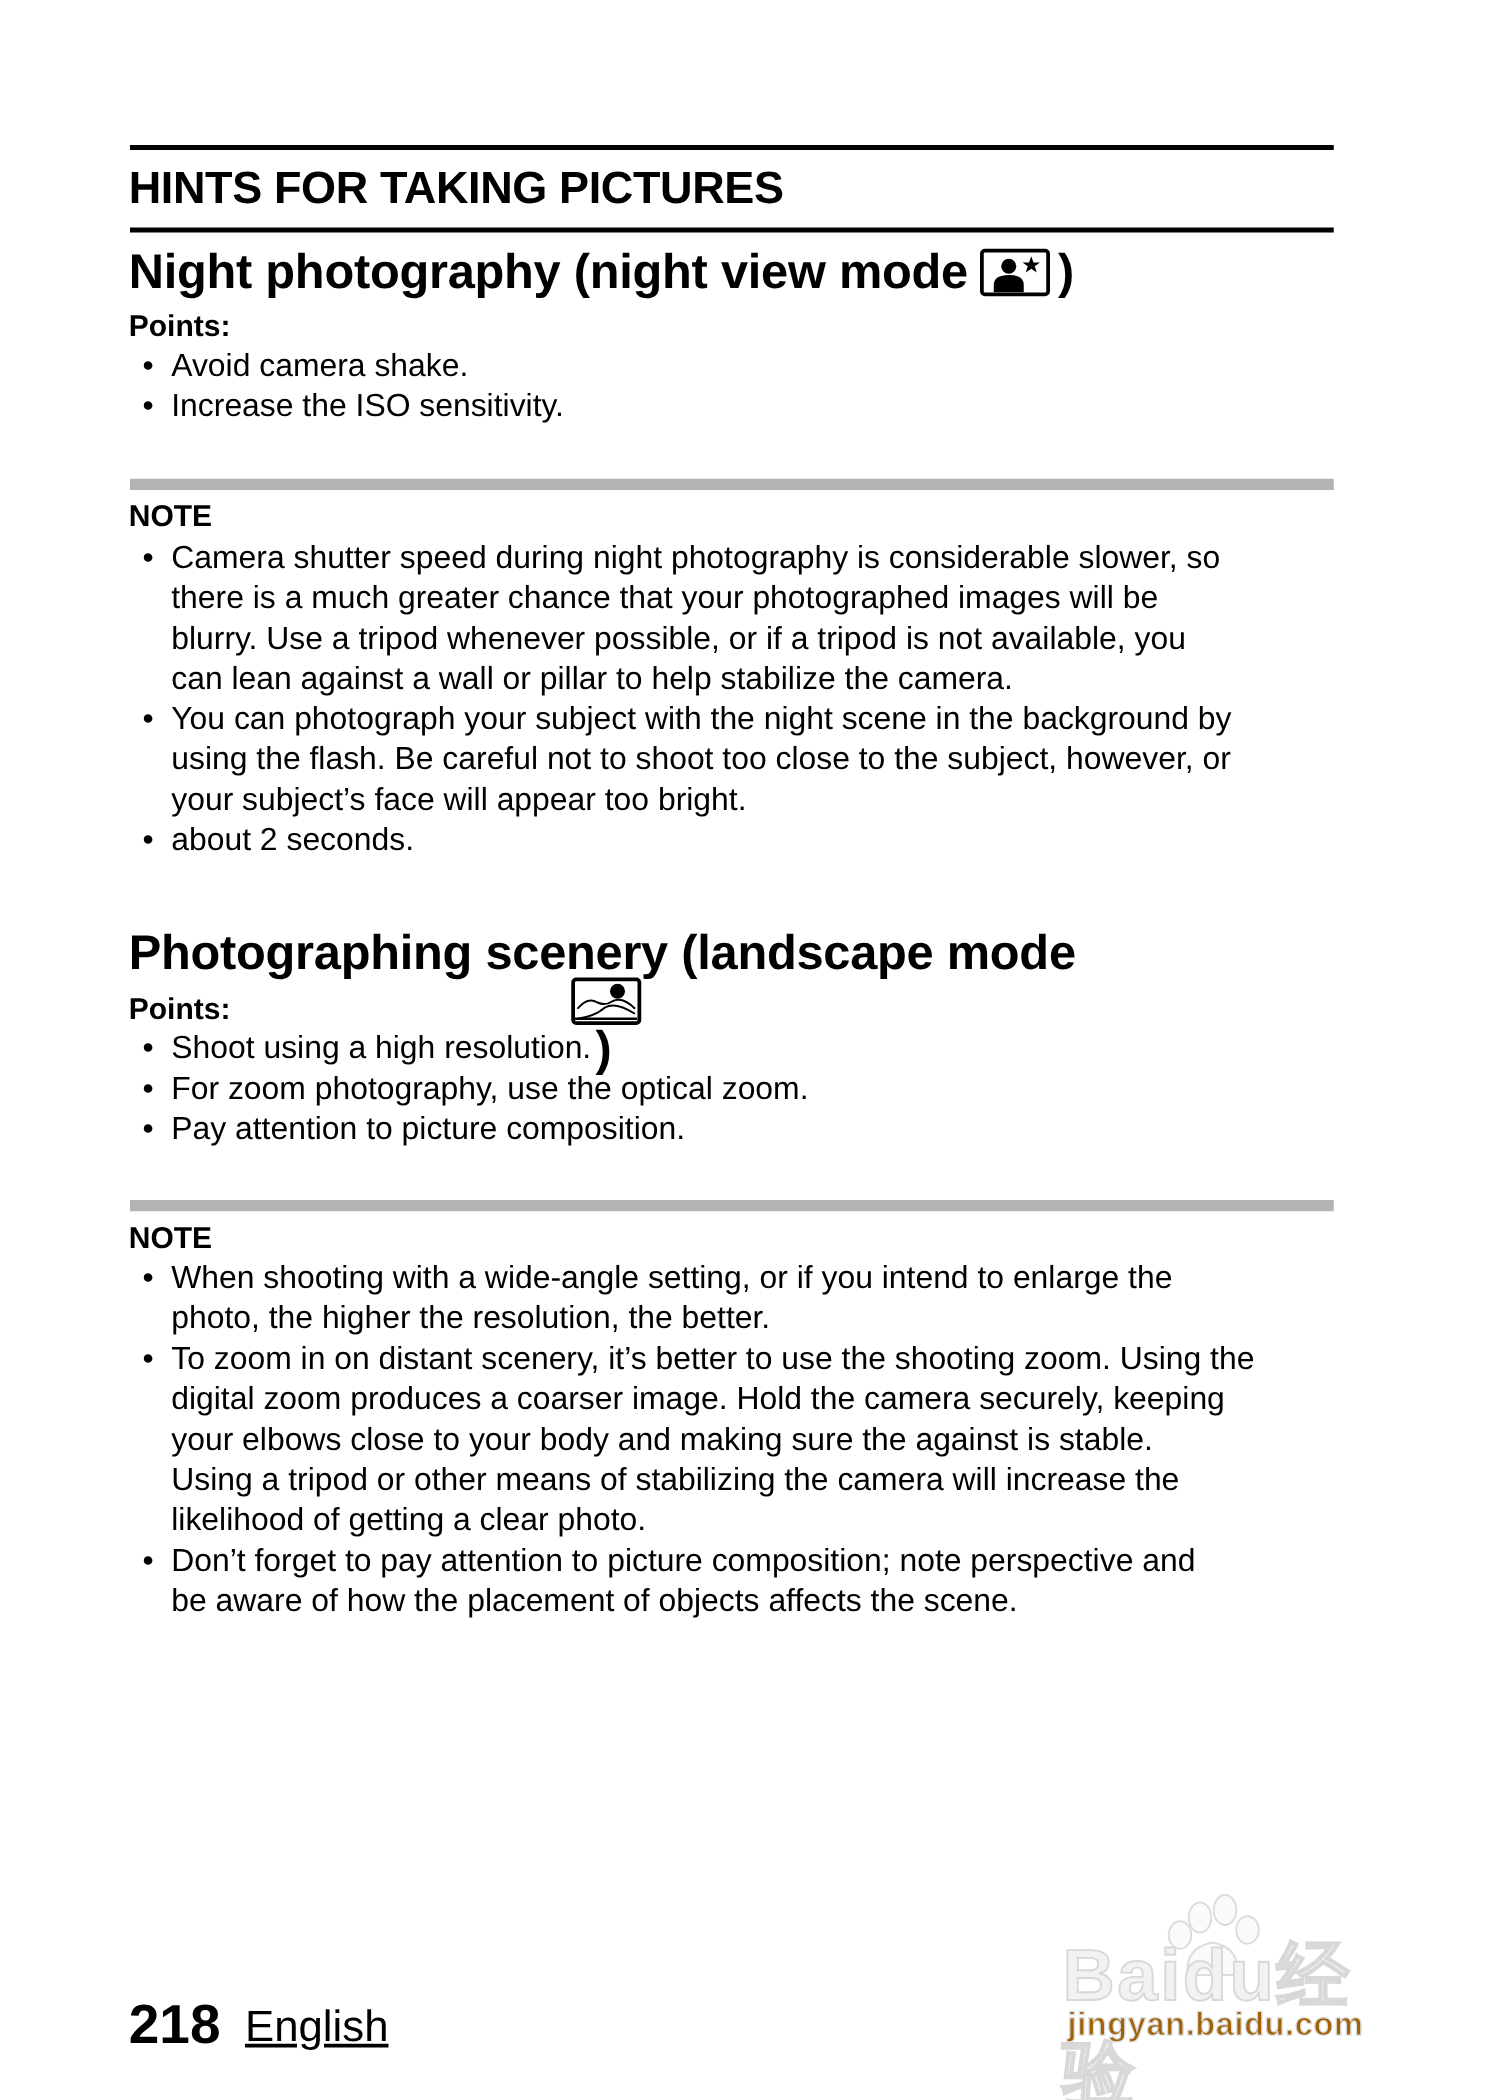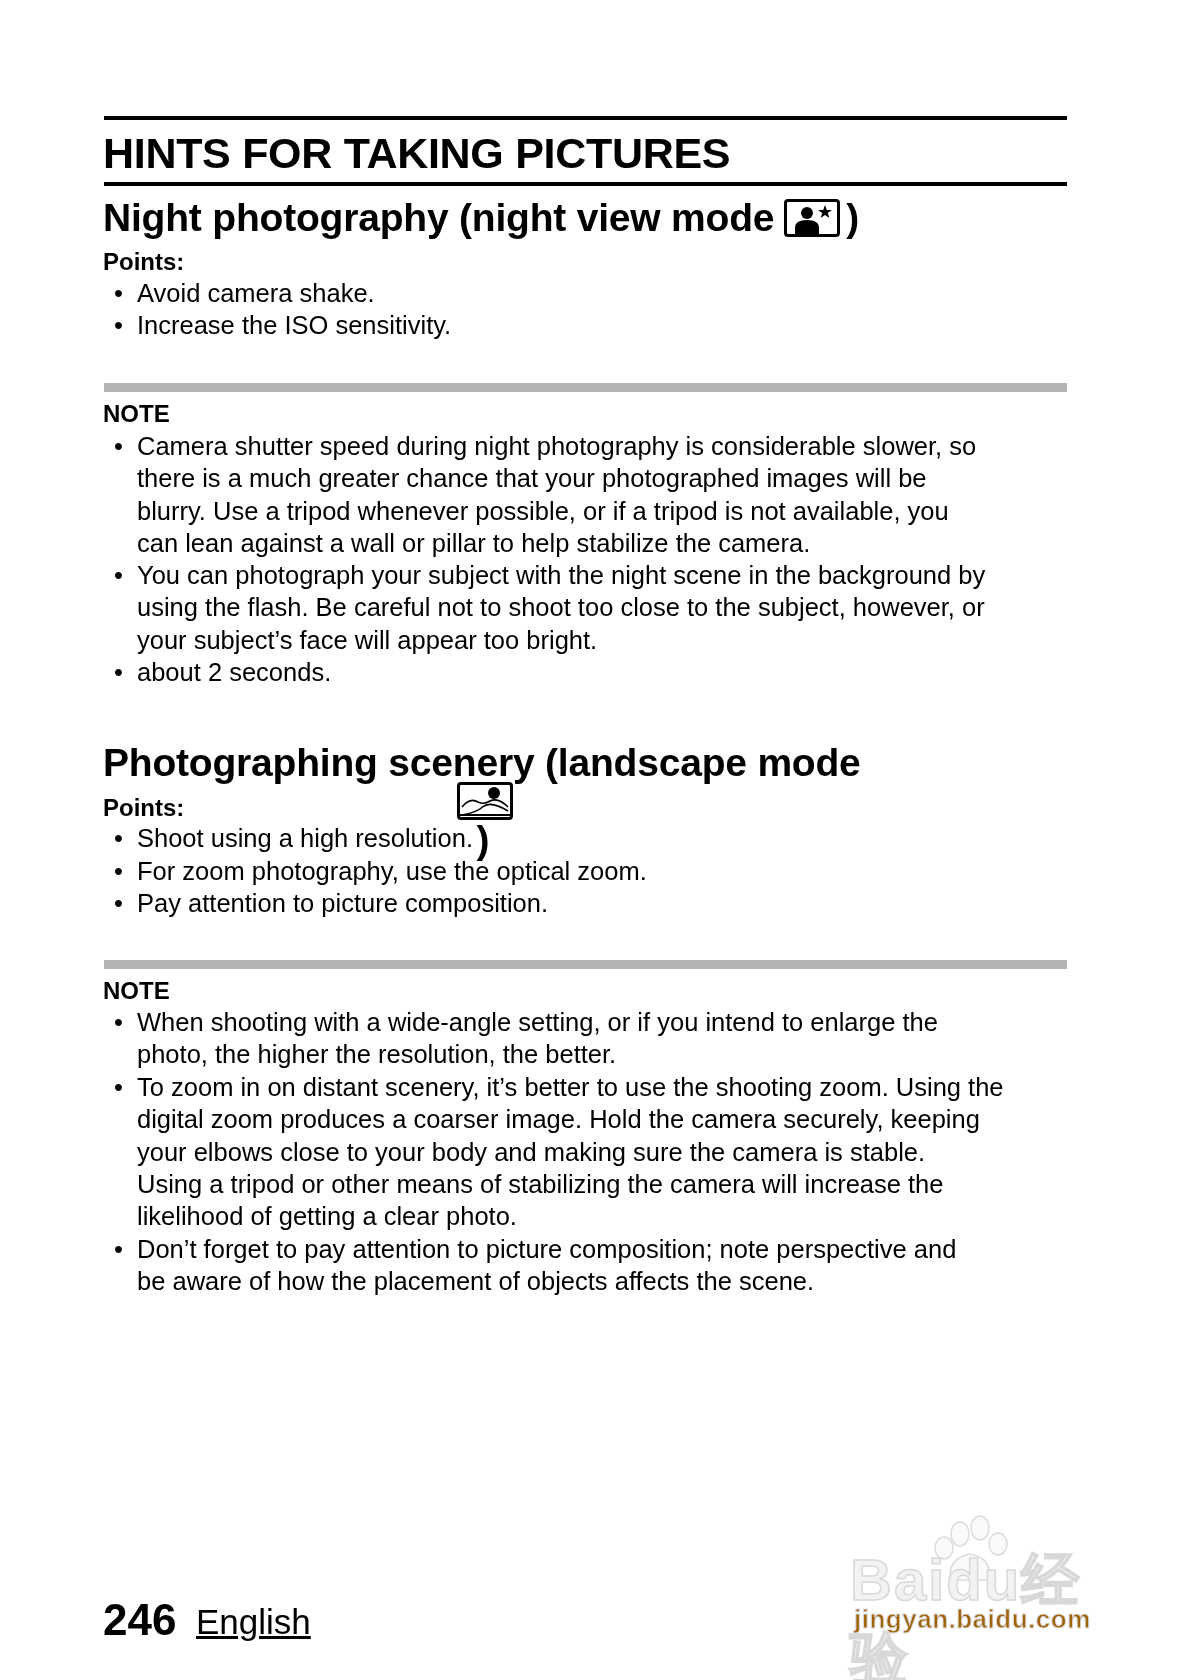--- a/index.html
+++ b/index.html
@@ -1,20 +1,20 @@
 <!DOCTYPE html>
 <html><head>
 <meta charset="utf-8">
 <style>
   html, body { margin:0; padding:0; background:#ffffff; }
   body { width:1192px; height:1680px; position:relative; overflow:hidden;
          font-family:"Liberation Sans", sans-serif; color:#000; }
   .rule { position:absolute; left:104px; width:963px; height:4px; background:#000; }
   .graybar { position:absolute; left:104px; width:963px; height:9px; background:#b3b3b3; }
-  .h1 { position:absolute; left:103px; font-weight:bold; font-size:43px; letter-spacing:-0.3px; line-height:1; white-space:nowrap; }
+  .h1 { position:absolute; left:103px; font-weight:bold; font-size:36px; letter-spacing:-0.3px; line-height:1; white-space:nowrap; }
   .h2 { position:absolute; left:103px; font-weight:bold; font-size:39px; letter-spacing:-0.2px; line-height:1; white-space:nowrap; display:flex; align-items:center; }
   .label { position:absolute; left:103px; font-weight:bold; font-size:24px; line-height:1; }
   .item { position:absolute; left:114px; font-size:25.5px; line-height:32.3px; white-space:nowrap; }
   .item .bullet { position:absolute; left:0; top:0; }
   .item .lines { position:absolute; left:23px; top:0; }
   .item .ln { display:block; }
   .icon-box { display:inline-block; width:56px; height:38px; border:3px solid #000; border-radius:4px; box-sizing:border-box; margin:0 4px 0 10px; position:relative; vertical-align:middle; }
   .paren { margin-left:2px; }
   .footer-num { position:absolute; left:103px; top:1598px; font-weight:bold; font-size:44px; line-height:1; }
   .footer-lang { position:absolute; left:196px; top:1604px; font-size:35px; line-height:1;text-decoration:underline; }
@@ -125,34 +125,34 @@
   <span class="lines">
     <span class="ln">When shooting with a wide-angle setting, or if you intend to enlarge the</span>
     <span class="ln">photo, the higher the resolution, the better.</span>
   </span>
 </div>
 <div class="item" style="top:1071px;">
   <span class="bullet">•</span>
   <span class="lines">
     <span class="ln">To zoom in on distant scenery, it’s better to use the shooting zoom. Using the</span>
     <span class="ln">digital zoom produces a coarser image. Hold the camera securely, keeping</span>
-    <span class="ln">your elbows close to your body and making sure the camera is stable.</span>
+    <span class="ln">your elbows close to your body and making sure the against is stable.</span>
     <span class="ln">Using a tripod or other means of stabilizing the camera will increase the</span>
     <span class="ln">likelihood of getting a clear photo.</span>
   </span>
 </div>
 <div class="item" style="top:1233px;">
   <span class="bullet">•</span>
   <span class="lines">
     <span class="ln">Don’t forget to pay attention to picture composition; note perspective and</span>
     <span class="ln">be aware of how the placement of objects affects the scene.</span>
   </span>
 </div>
 
-<div class="footer-num">246</div>
+<div class="footer-num">218</div>
 <div class="footer-lang">English</div>
 
 <div class="watermark">
   <svg width="90" height="70" viewBox="0 0 90 70" style="position:absolute;left:80px;top:-6px;">
     <ellipse cx="30" cy="20" rx="9" ry="12" fill="#fafafa" stroke="#dcdcdc" stroke-width="1.5"></ellipse>
     <ellipse cx="50" cy="14" rx="9" ry="12" fill="#fafafa" stroke="#dcdcdc" stroke-width="1.5"></ellipse>
     <ellipse cx="14" cy="34" rx="9" ry="11" fill="#fafafa" stroke="#dcdcdc" stroke-width="1.5"></ellipse>
     <ellipse cx="68" cy="30" rx="9" ry="11" fill="#fafafa" stroke="#dcdcdc" stroke-width="1.5"></ellipse>
     <path d="M20 66 Q18 44 40 40 Q62 44 60 66 Z" fill="#fafafa" stroke="#dcdcdc" stroke-width="1.5"></path>
   </svg>

